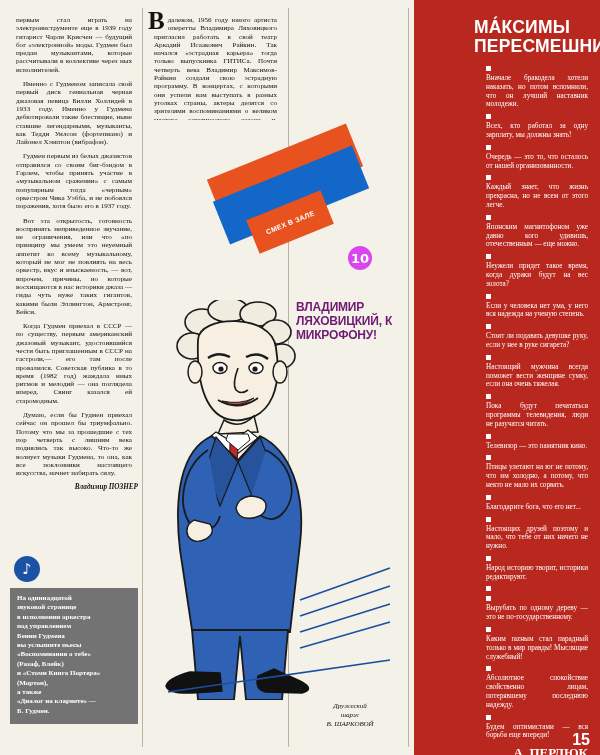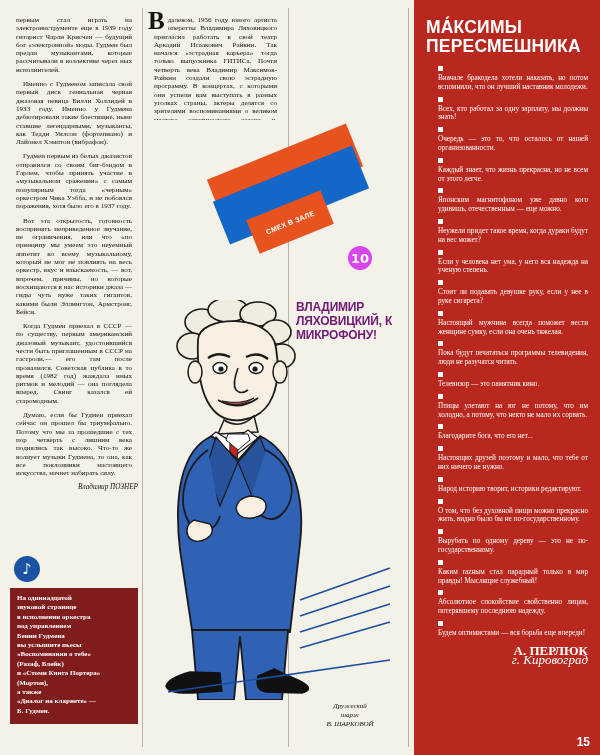--- a/index.html
+++ b/index.html
@@ -45,21 +45,21 @@
     font-family: "Liberation Serif", serif;
     font-weight: bold;
     font-size: 25px;
     line-height: 20px;
     padding: 1px 3px 0 0;
     color: #16130f;
   }
 
   .sig {
     text-align: right;
-    font-weight: normal;
+    font-weight: bold;
     font-size: 7.2px;
     margin-top: 4px;
     font-style: italic;
   }
 
   
   .circ-note {
     position: absolute;
     left: 14px; top: 556px;
     width: 26px; height: 26px;
@@ -82,21 +82,21 @@
     font-weight: bold;
     display: flex; align-items: center; justify-content: center;
     font-family: "DejaVu Sans", sans-serif;
   }
 
   
   .bluebox {
     position: absolute;
     left: 10px; top: 588px;
     width: 128px;
-    background: #7f1d1d;
+    background: #737373;
     color: #fff;
     padding: 6px 7px 8px 7px;
     font-size: 7px;
     line-height: 9.4px;
     font-weight: bold;
     font-family: "Liberation Serif", serif;
   }
   .bluebox div { }
 
   
@@ -165,20 +165,21 @@
     color: #16130f;
   }
 
   
   .redpanel {
     position: absolute;
     left: 414px; top: 0;
     width: 186px; height: 755px;
     background: #b9281f;
     color: #fff;
+    padding-left: 48px;
   }
   .rp-title {
     margin: 18px 12px 10px 12px;
     font-family: "Liberation Sans", sans-serif;
     font-weight: bold;
     font-size: 17.5px;
     line-height: 19px;
     letter-spacing: .2px;
   }
   .rp-body {
@@ -202,21 +203,21 @@
     line-height: 9px;
   }
   .rp-sig .city { font-weight: normal; font-style: italic; }
 
   .pagenum {
     position: absolute;
     right: 10px; bottom: 6px;
     color: #fff;
     font-family: "Liberation Sans", sans-serif;
     font-weight: bold;
-    font-size: 12px;
+    font-size: 16px;
     text-align: center;
   }
 </style>
 </head>
 <body>
 
 <div class="page">
 
   <div class="colrule" id="rule1"></div>
   <div class="colrule" id="rule2"></div>
@@ -340,31 +341,31 @@
       <div>МА́КСИМЫ</div>
       <div>ПЕРЕСМЕШНИКА</div>
     </div>
 
     <div class="rp-body">
       <div class="rp-item"><span class="rp-bullet"></span><span>Вначале бракодела хотели наказать, но потом вспомнили, что он лучший наставник молодежи.</span></div>
       <div class="rp-item"><span class="rp-bullet"></span><span>Всех, кто работал за одну зарплату, мы должны знать!</span></div>
       <div class="rp-item"><span class="rp-bullet"></span><span>Очередь — это то, что осталось от нашей организованности.</span></div>
       <div class="rp-item"><span class="rp-bullet"></span><span>Каждый знает, что жизнь прекрасна, но не всем от этого легче.</span></div>
       <div class="rp-item"><span class="rp-bullet"></span><span>Японским магнитофоном уже давно кого удивишь, отечественным — еще можно.</span></div>
-      <div class="rp-item"><span class="rp-bullet"></span><span>Неужели придет такое время, когда дураки будут на вес может?</span></div>
+      <div class="rp-item"><span class="rp-bullet"></span><span>Неужели придет такое время, когда дураки будут на вес золота?</span></div>
       <div class="rp-item"><span class="rp-bullet"></span><span>Если у человека нет ума, у него вся надежда на ученую степень.</span></div>
       <div class="rp-item"><span class="rp-bullet"></span><span>Стоит ли подавать девушке руку, если у нее в руке сигарета?</span></div>
       <div class="rp-item"><span class="rp-bullet"></span><span>Настоящий мужчина всегда поможет вести женщине сумку, если она очень тяжелая.</span></div>
       <div class="rp-item"><span class="rp-bullet"></span><span>Пока будут печататься программы телевидения, люди не разучатся читать.</span></div>
       <div class="rp-item"><span class="rp-bullet"></span><span>Телевизор — это памятник кино.</span></div>
       <div class="rp-item"><span class="rp-bullet"></span><span>Птицы улетают на юг не потому, что им холодно, а потому, что некто не мало их сорвать.</span></div>
       <div class="rp-item"><span class="rp-bullet"></span><span>Благодарите бога, что его нет...</span></div>
       <div class="rp-item"><span class="rp-bullet"></span><span>Настоящих друзей поэтому и мало, что тебе от них ничего не нужно.</span></div>
       <div class="rp-item"><span class="rp-bullet"></span><span>Народ историю творит, историки редактируют.</span></div>
-      <div class="rp-item"><span class="rp-bullet"></span><span>О том, что без духовной пищи можно прекрасно жить, видно было бы не по-государственному.</span></div>
+      <div class="rp-item"><span class="rp-bullet"></span></div>
       <div class="rp-item"><span class="rp-bullet"></span><span>Вырубать по одному дереву — это не по-государственному.</span></div>
       <div class="rp-item"><span class="rp-bullet"></span><span>Каким razным стал парадный только в мир правды! Мыслящие служебный!</span></div>
       <div class="rp-item"><span class="rp-bullet"></span><span>Абсолютное спокойствие свойственно лицам, потерявшему последнюю надежду.</span></div>
       <div class="rp-item"><span class="rp-bullet"></span><span>Будем оптимистами — вся борьба еще впереди!</span></div>
     </div>
 
     <div class="rp-sig">
       <div>А. ПЕРЛЮК</div>
       <div class="city">г. Кировоград</div>
     </div>

